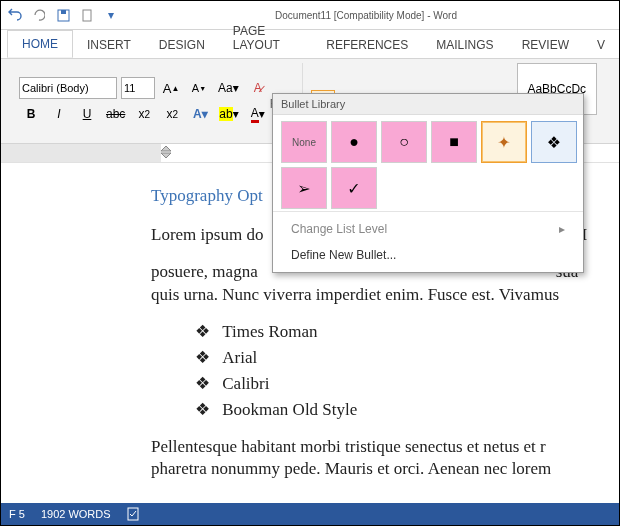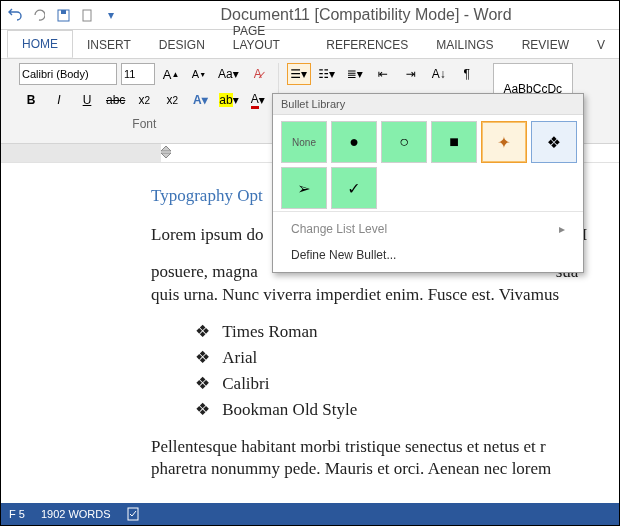--- a/index.html
+++ b/index.html
@@ -1,25 +1,25 @@
 <!DOCTYPE html>
 <html><head>
 <meta charset="utf-8">
 <style>
 html,body{margin:0;padding:0;font-family:"Segoe UI",Arial,sans-serif;font-size:12px;background:#fff;overflow:hidden}
 body{width:620px;height:526px;border:1px solid #000;box-sizing:border-box;position:relative}
 .titlebar{height:28px;background:#fff;border-bottom:1px solid #d4d4d4;display:flex;align-items:center;padding:0 6px;color:#444}
 .qat{display:flex;gap:8px;align-items:center}
 .qat .ico{width:16px;height:16px;display:flex;align-items:center;justify-content:center;color:#3b6fb6}
-.title{flex:1;text-align:center;font-size:16px;color:#555}
+.title{flex:1;text-align:center;font-size:10px;color:#555}
 .tabs{height:28px;background:#fff;display:flex;align-items:flex-end;padding-left:6px;gap:0}
 .tab{padding:6px 14px;font-size:12px;color:#444;cursor:pointer}
 .tab.active{color:#2b579a;border:1px solid #d4d4d4;border-bottom:1px solid #f3f3f3}
 .ribbon{height:86px;background:#f3f3f3;border-top:1px solid #d4d4d4;border-bottom:1px solid #d4d4d4;display:flex;padding:4px 10px;box-sizing:border-box}
-.group{display:flex;flex-direction:column;align-items:center;border-right:1px solid #ddd;padding:0 8px}
+.group{display:flex;align-items:center;border-right:1px solid #ddd;padding:0 8px}
 .group .controls{display:flex;flex-direction:column;gap:4px}
 .row{display:flex;align-items:center;gap:4px}
 select,input.sel{border:1px solid #adadad;background:#fff;font-size:11px;height:20px}
 input.sel{width:92px;padding:0 2px}
 input.selnum{width:28px;padding:0 2px;border:1px solid #adadad;height:20px;font-size:11px}
 .btn{height:20px;min-width:18px;padding:0 2px;display:flex;align-items:center;justify-content:center;border:1px solid transparent}
 .lbl{font-size:12px;color:#666;margin-top:6px}
 .stylepanel{width:78px;height:50px;border:1px solid #bbb;background:#fff;display:flex;align-items:center;justify-content:center;font-size:12px;margin-left:6px}
 .ruler{height:18px;background:#fff;border-bottom:1px solid #e1e1e1;position:relative}
 .ruler .shade{position:absolute;left:0;top:0;height:100%;width:160px;background:#e7e7e7}
@@ -29,21 +29,21 @@
 .page h3{margin:0 0 16px 0;font-size:17px;color:#3e74b6;font-weight:400}
 .page p{margin:0 0 14px 0}
 ul.bul{list-style:none;margin:0 0 14px 44px;padding:0}
 ul.bul li{margin:3px 0}
 ul.bul li::before{content:"❖";margin-right:12px}
 .statusbar{position:absolute;bottom:0;left:0;right:0;height:22px;background:#2b579a;color:#fff;font-size:11px;display:flex;align-items:center;padding:0 8px;gap:16px}
 
 .popup{position:absolute;left:271px;top:92px;width:310px;background:#fff;border:1px solid #9b9b9b;box-shadow:2px 3px 6px rgba(0,0,0,0.3);z-index:10}
 .popup .hdr{background:#eee;padding:4px 8px;font-size:11px;color:#555;font-weight:normal;border-bottom:1px solid #ddd}
 .popup .grid{display:flex;flex-wrap:wrap;padding:6px 6px 2px 8px;gap:4px}
-.opt{width:44px;height:40px;border:1px solid #cfcfcf;display:flex;align-items:center;justify-content:center;font-size:16px;background:#86efac}
+.opt{width:44px;height:40px;border:1px solid #cfcfcf;display:flex;align-items:center;justify-content:center;font-size:16px;background:#f9a8d4}
 .opt.none{font-size:10px;color:#555}
 .opt.sel{border:1px solid #f0a030;background:#fdf3de;box-shadow:inset 0 0 0 1px #f8c26c}
 .opt.hov{border:1px solid #7fa7d8;background:#e9f1fa}
 .popup .menu{padding:4px 0;border-top:1px solid #e4e4e4}
 .popup .mi{padding:6px 18px;font-size:12px;color:#888;display:flex;align-items:center;justify-content:space-between}
 .popup .mi.enabled{color:#333}
 svg{display:block}
 </style>
 </head>
 <body>

